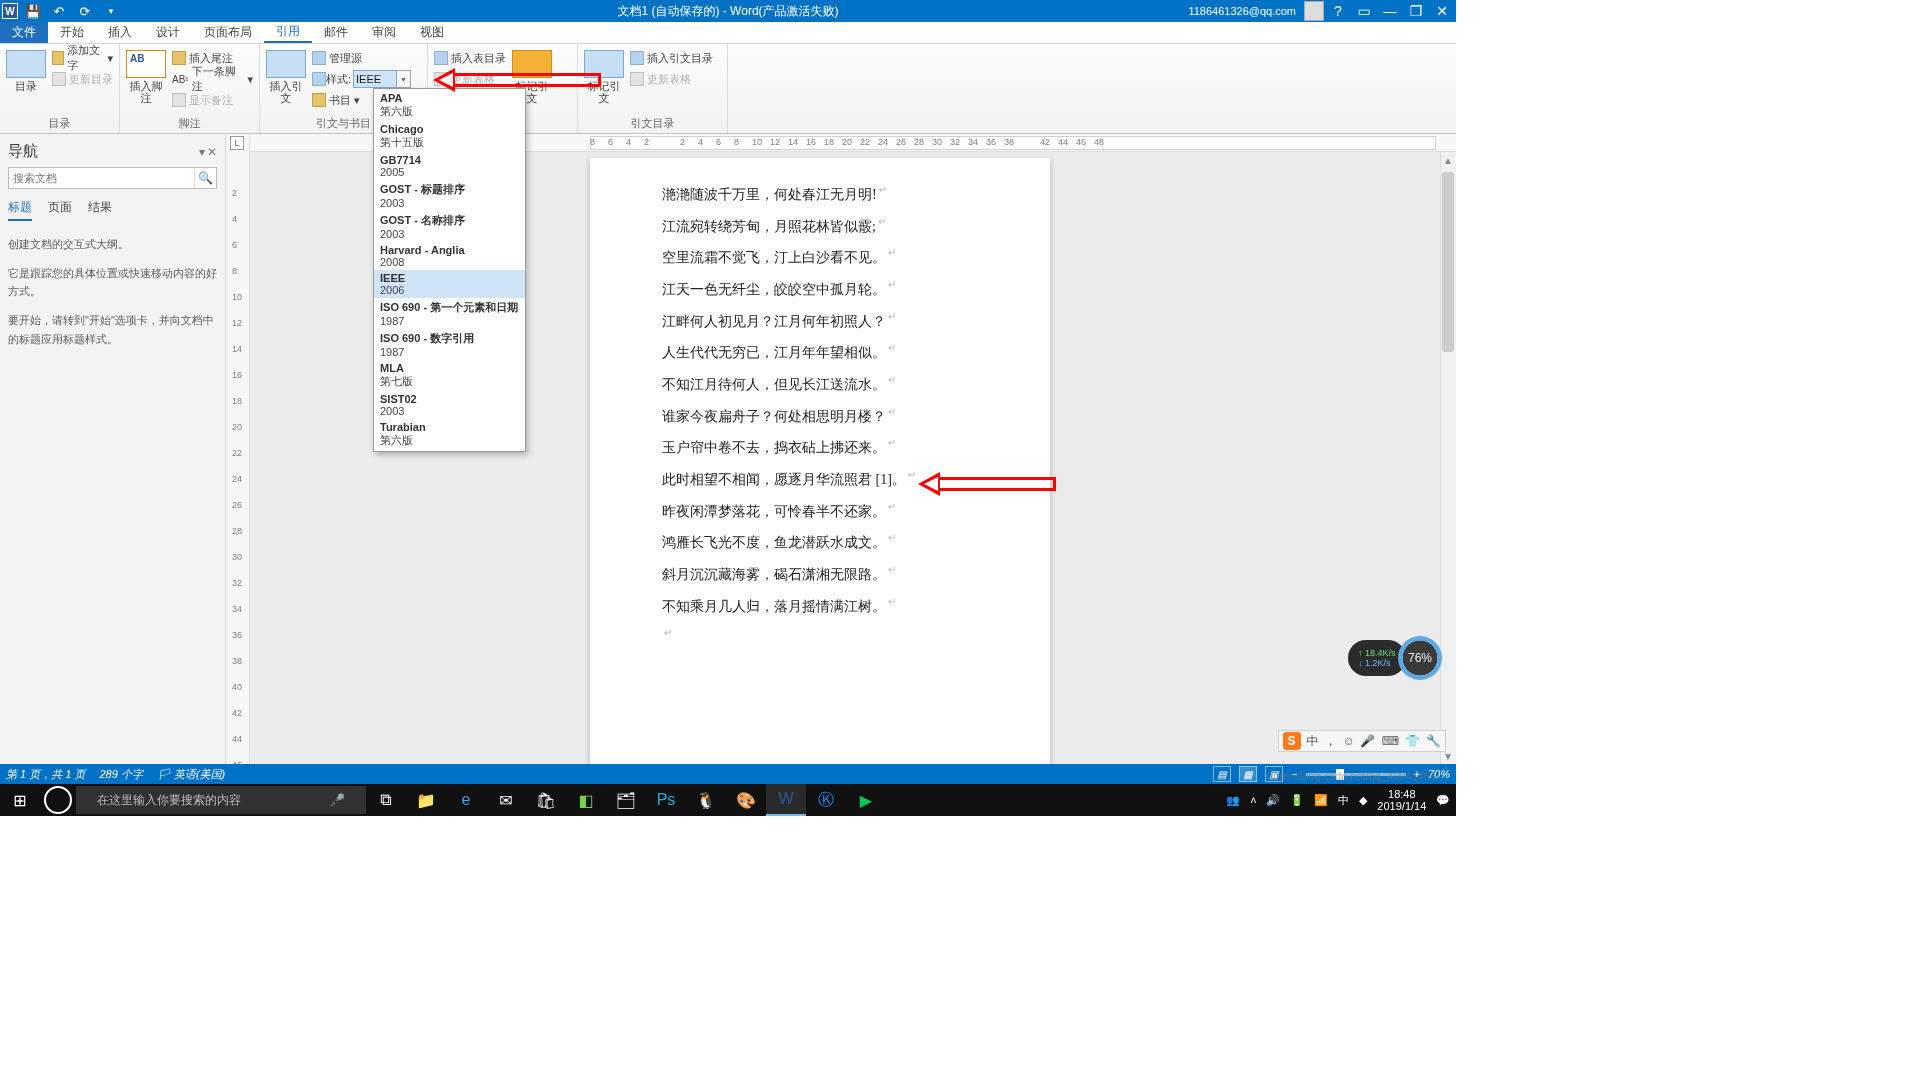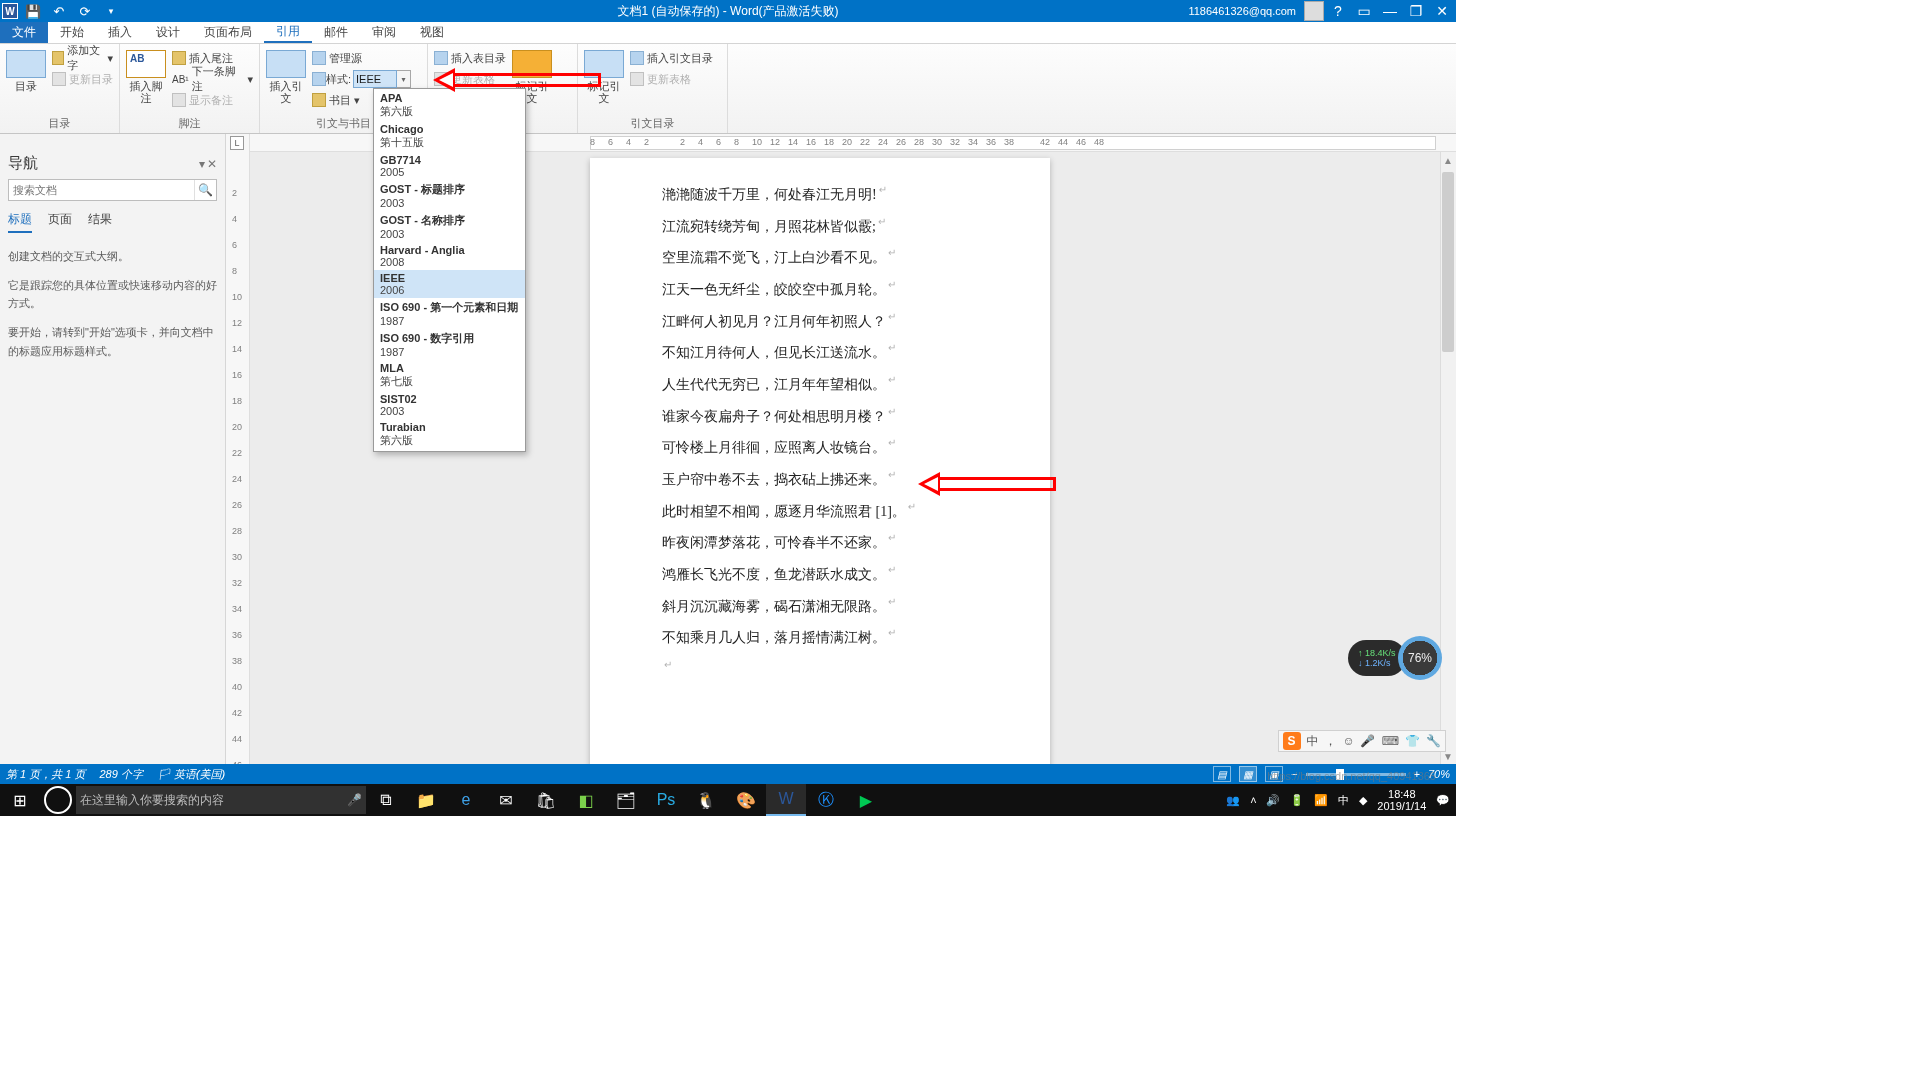--- a/index.html
+++ b/index.html
@@ -46,21 +46,21 @@
 
 
 .dropdown { position:absolute; left:373px; top:88px; width:153px; background:#fff; border:1px solid #9a9a9a; box-shadow:2px 3px 6px rgba(0,0,0,0.25); z-index:50; padding:1px 0; }
 .dd-item { padding:2px 6px; cursor:pointer; }
 .dd-item.sel { background:#cfe4f7; }
 .dd-name { font-size:11px; font-weight:bold; color:#333; }
 .dd-sub { font-size:11px; color:#444; }
 
 
 .navpane { position:absolute; left:0; top:134px; width:226px; bottom:34px; background:#f3f3f3; border-right:1px solid #d6d6d6; padding:8px 8px; }
-.nav-hdr { display:flex; align-items:center; justify-content:space-between; margin-bottom:6px;margin-top:12px; }
+.nav-hdr { display:flex; align-items:center; justify-content:space-between; margin-bottom:6px; }
 .nav-title { font-size:15px; color:#3b3b3b; }
 .nav-ctrls { display:flex; gap:2px; color:#777; font-size:12px; }
 .nav-search { display:flex; border:1px solid #bdbdbd; background:#fff; height:22px; align-items:center; margin-bottom:10px; }
 .nav-search input { flex:1; border:none; outline:none; font-size:11px; padding:0 4px; color:#888; }
 .nav-search .sicon { width:22px; display:flex; align-items:center; justify-content:center; color:#b87a2a; border-left:1px solid #e0e0e0; height:100%; }
 .nav-tabs { display:flex; gap:16px; font-size:12px; margin-bottom:14px; }
 .nav-tab { color:#444; cursor:pointer; padding-bottom:3px; }
 .nav-tab.active { color:#1e6fbd; border-bottom:2px solid #1e6fbd; }
 .nav-body { font-size:11px; color:#5a5a5a; line-height:1.7; }
 .nav-body p { margin-bottom:10px; }
@@ -85,21 +85,21 @@
 
 .statusbar { position:absolute; left:0; right:0; bottom:0; height:20px; background:#0072c6; color:#fff; display:flex; align-items:center; font-size:11px; padding:0 6px; z-index:30; }
 .sb-left { display:flex; gap:14px; align-items:center; }
 .sb-right { margin-left:auto; display:flex; align-items:center; gap:8px; }
 .viewbtn { width:18px; height:16px; border:1px solid rgba(255,255,255,0.5); display:flex; align-items:center; justify-content:center; font-size:10px; cursor:pointer; }
 .zoom-slider { width:100px; height:3px; background:rgba(255,255,255,0.5); position:relative; }
 .zoom-thumb { position:absolute; top:-4px; left:30px; width:8px; height:11px; background:#fff; }
 .taskbar-wrap { position:absolute; left:0; right:0; bottom:0; height:32px; background:#101010; display:flex; align-items:center; z-index:40; }
 .start { width:40px; height:32px; display:flex; align-items:center; justify-content:center; color:#fff; font-size:16px; cursor:pointer; }
 .cortana { width:28px; height:28px; border:2px solid #fff; border-radius:50%; margin:0 4px; cursor:pointer; }
-.searchbox { flex:0 0 290px; height:28px; background:#313131; display:flex; align-items:center; padding:0 4px; color:#bcbcbc; font-size:12px; }
+.searchbox { flex:0 0 290px; height:28px; background:#313131; display:flex; align-items:center; padding:0 21px; color:#bcbcbc; font-size:12px; }
 .searchbox .mic { margin-left:auto; color:#d8d8d8; }
 .tbicon { width:40px; height:32px; display:flex; align-items:center; justify-content:center; color:#fff; cursor:pointer; font-size:16px; }
 .tbicon.active { border-bottom:2px solid #76b9ed; background:#2a2a2a; }
 .tray { margin-left:auto; display:flex; align-items:center; gap:10px; color:#fff; font-size:11px; padding-right:6px; }
 .tray .clock { text-align:center; line-height:12px; font-size:11px; }
 
 
 .arrow-box { position:absolute; z-index:60; pointer-events:none; }
 .arrow-head { position:absolute; width:0; height:0; }
 .arrow-head.left { border-top:12px solid transparent; border-bottom:12px solid transparent; border-right:22px solid #ff0000; }
@@ -407,24 +407,23 @@
     </div>
 </div>
 
 <div class="docarea">
   <div class="page" id="page">
       <div class="pline">滟滟随波千万里，何处春江无月明!<span class="pend">↵</span></div>
       <div class="pline">江流宛转绕芳甸，月照花林皆似霰;<span class="pend">↵</span></div>
       <div class="pline">空里流霜不觉飞，汀上白沙看不见。<span class="pend">↵</span></div>
       <div class="pline">江天一色无纤尘，皎皎空中孤月轮。<span class="pend">↵</span></div>
       <div class="pline">江畔何人初见月？江月何年初照人？<span class="pend">↵</span></div>
+      <div class="pline">人生代代无穷已，江月年年望相似。<span class="pend">↵</span></div>
       <div class="pline">不知江月待何人，但见长江送流水。<span class="pend">↵</span></div>
-      <div class="pline">人生代代无穷已，江月年年望相似。<span class="pend">↵</span></div>
       <div class="pline">谁家今夜扁舟子？何处相思明月楼？<span class="pend">↵</span></div>
-      <div class="pline">可怜楼上月徘徊，应照离人妆镜台。<span class="pend">↵</span></div>
       <div class="pline">玉户帘中卷不去，捣衣砧上拂还来。<span class="pend">↵</span></div>
       <div class="pline">此时相望不相闻，愿逐月华流照君  [1]。<span class="pend">↵</span></div>
       <div class="pline">昨夜闲潭梦落花，可怜春半不还家。<span class="pend">↵</span></div>
       <div class="pline">鸿雁长飞光不度，鱼龙潜跃水成文。<span class="pend">↵</span></div>
       <div class="pline">斜月沉沉藏海雾，碣石潇湘无限路。<span class="pend">↵</span></div>
       <div class="pline">不知乘月几人归，落月摇情满江树。<span class="pend">↵</span></div>
       <div class="pline"><span class="pend">↵</span></div>
     </div>
   <div class="scrollbar-v">
     <div class="sb-arr" style="top:0;">▲</div>

